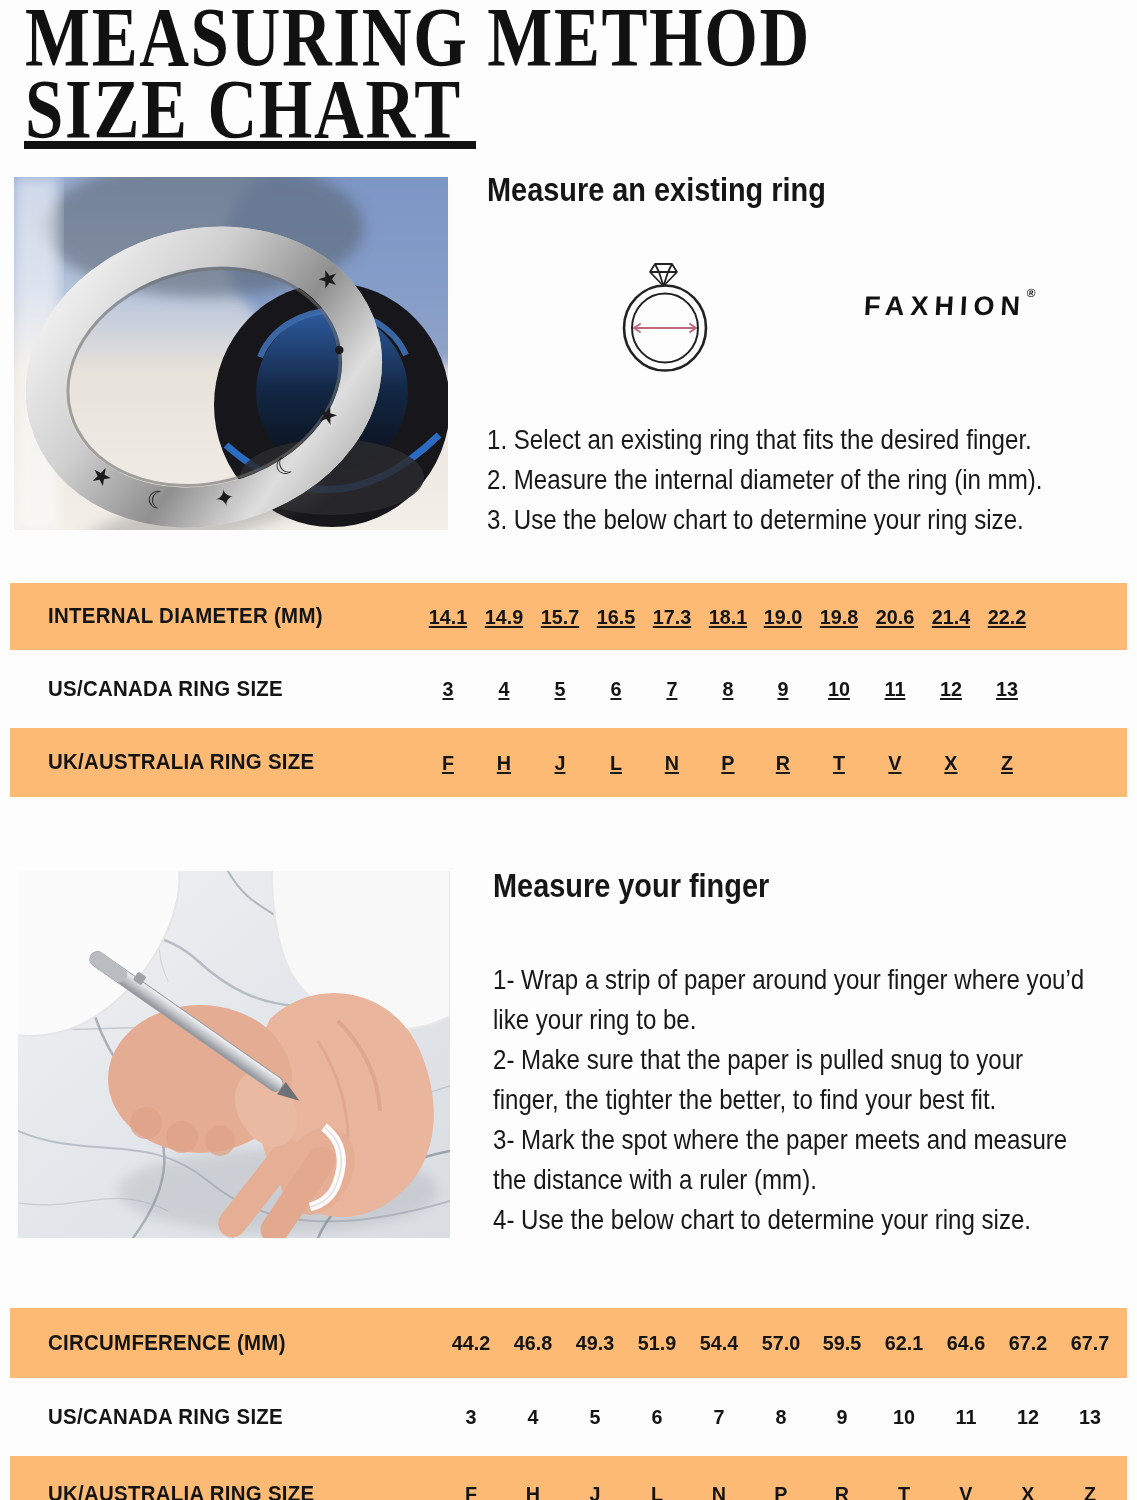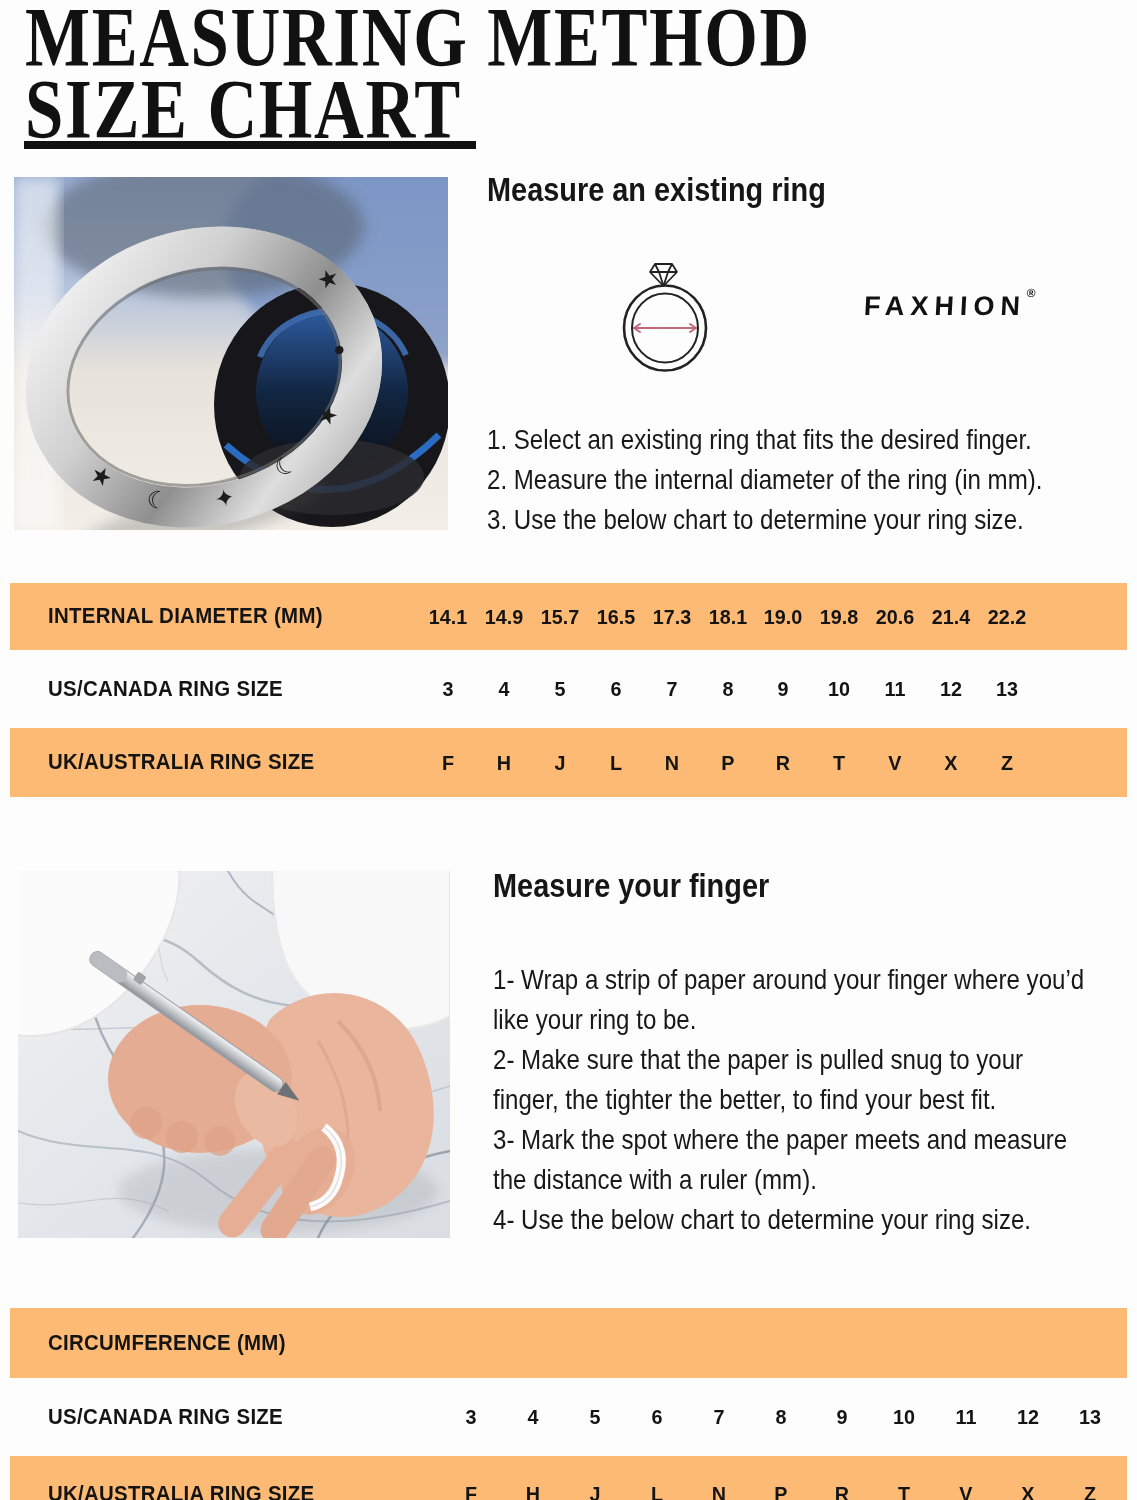--- a/index.html
+++ b/index.html
@@ -27,21 +27,21 @@
   
   .size-table{position:absolute;left:10px;width:1117px;}
   .trow{display:flex;align-items:center;padding-left:38px;box-sizing:border-box;}
   .trow.gray{background:#fdba74;}
   .tlabel{font-weight:700;font-size:21.5px;letter-spacing:.3px;color:#141414;
           transform:scaleX(.95);transform-origin:0 50%;white-space:nowrap;}
   .tvals{flex:1;display:flex;}
   .tcell{flex:1;text-align:center;font-weight:700;font-size:21px;color:#141414;
          transform:scaleX(.94);}
   .t1 .tlabel{flex:0 0 372px;width:372px;}
-  .t1 .tvals{padding-right:92px;}
+  .t1 .tvals{padding-right:92px;text-decoration:underline;}
   .t2 .tlabel{flex:0 0 392px;width:392px;}
   .t2 .tvals{padding-right:6px;}
   .t1 .r1{height:67px;} .t1 .r2{height:78px;} .t1 .r3{height:69px;}
   .t2 .r1{height:70px;} .t2 .r2{height:78px;} .t2 .r3{height:76px;}
 </style>
 </head>
 <body>
 
 <div class="page">
 
@@ -249,20 +249,33 @@
   <div class="steps" style="left:493px;top:960px;width:700px">
       <div class="step">1- Wrap a strip of paper around your finger where you’d like your ring to be.</div>
       <div class="step">2- Make sure that the paper is pulled snug to your finger, the tighter the better, to find your best fit.</div>
       <div class="step">3- Mark the spot where the paper meets and measure the distance with a ruler (mm).</div>
       <div class="step">4- Use the below chart to determine your ring size.</div>
     </div>
 
   <div class="size-table t2" style="top:1308px">
     <div class="trow gray r1">
       <span class="tlabel">CIRCUMFERENCE (MM)</span>
+      <span class="tvals">
+          <span class="tcell">44.2</span>
+          <span class="tcell">46.8</span>
+          <span class="tcell">49.3</span>
+          <span class="tcell">51.9</span>
+          <span class="tcell">54.4</span>
+          <span class="tcell">57.0</span>
+          <span class="tcell">59.5</span>
+          <span class="tcell">62.1</span>
+          <span class="tcell">64.6</span>
+          <span class="tcell">67.2</span>
+          <span class="tcell">67.7</span>
+        </span>
     </div>
     <div class="trow r2">
       <span class="tlabel">US/CANADA RING SIZE</span>
       <span class="tvals">
           <span class="tcell">3</span>
           <span class="tcell">4</span>
           <span class="tcell">5</span>
           <span class="tcell">6</span>
           <span class="tcell">7</span>
           <span class="tcell">8</span>

